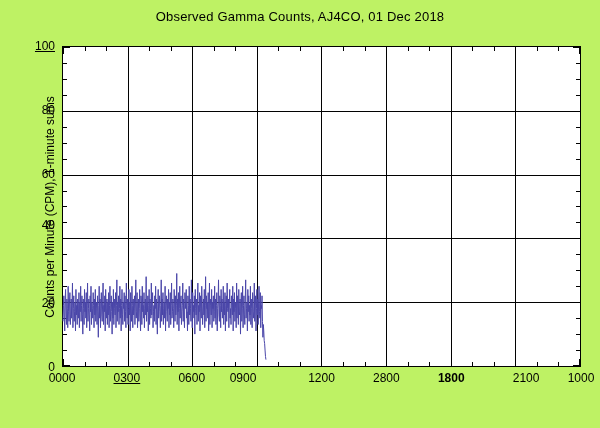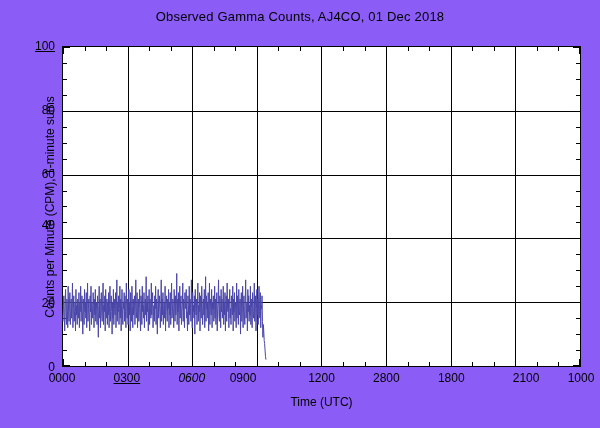--- a/index.html
+++ b/index.html
@@ -11,21 +11,21 @@
     width: 600px;
     height: 428px;
     font-family: "Liberation Sans", sans-serif;
     color: #000000;
     overflow: hidden;
   }
   #figure {
     position: relative;
     width: 600px;
     height: 428px;
-    background: #8b5cf6;
+    background: #bef264;
   }
   #chart-title {
     position: absolute;
     left: 0;
     top: 9px;
     width: 600px;
     text-align: center;
     font-size: 13px;
     letter-spacing: 0.2px;
     color: #000000;
@@ -228,25 +228,24 @@
       <div class="ytick-label" style="top: 367px;">0</div>
       <div class="ytick-label" style="top: 302.8px; text-align: right;">20</div>
       <div class="ytick-label" style="top: 225px;">40</div>
       <div class="ytick-label" style="top: 174.4px;">60</div>
       <div class="ytick-label" style="top: 110.2px;">80</div>
       <div class="ytick-label" style="top: 46px; text-decoration: underline;">100</div>
     </div>
   <div id="xtick-labels">
       <div class="xtick-label" style="left: 62px;">0000</div>
       <div class="xtick-label" style="left: 126.875px; text-decoration: underline;">0300</div>
-      <div class="xtick-label" style="left: 191.75px; font-style: italic;">0600</div>
+      <div class="xtick-label" style="left: 191.75px;">0600</div>
       <div class="xtick-label" style="left: 243px;">0900</div>
       <div class="xtick-label" style="left: 321.5px;">1200</div>
       <div class="xtick-label" style="left: 386.375px;">2800</div>
-      <div class="xtick-label" style="left: 451.25px;">1800</div>
+      <div class="xtick-label" style="left: 451.25px; font-weight: bold;">1800</div>
       <div class="xtick-label" style="left: 516.125px; margin-left: 10px;">2100</div>
       <div class="xtick-label" style="left: 581px;">1000</div>
     </div>
 
-  <div id="xaxis-label">Time (UTC)</div>
   <div id="yaxis-label">Counts per Minute (CPM), 1-minute sums</div>
 
 </div>
 
 </body></html>

